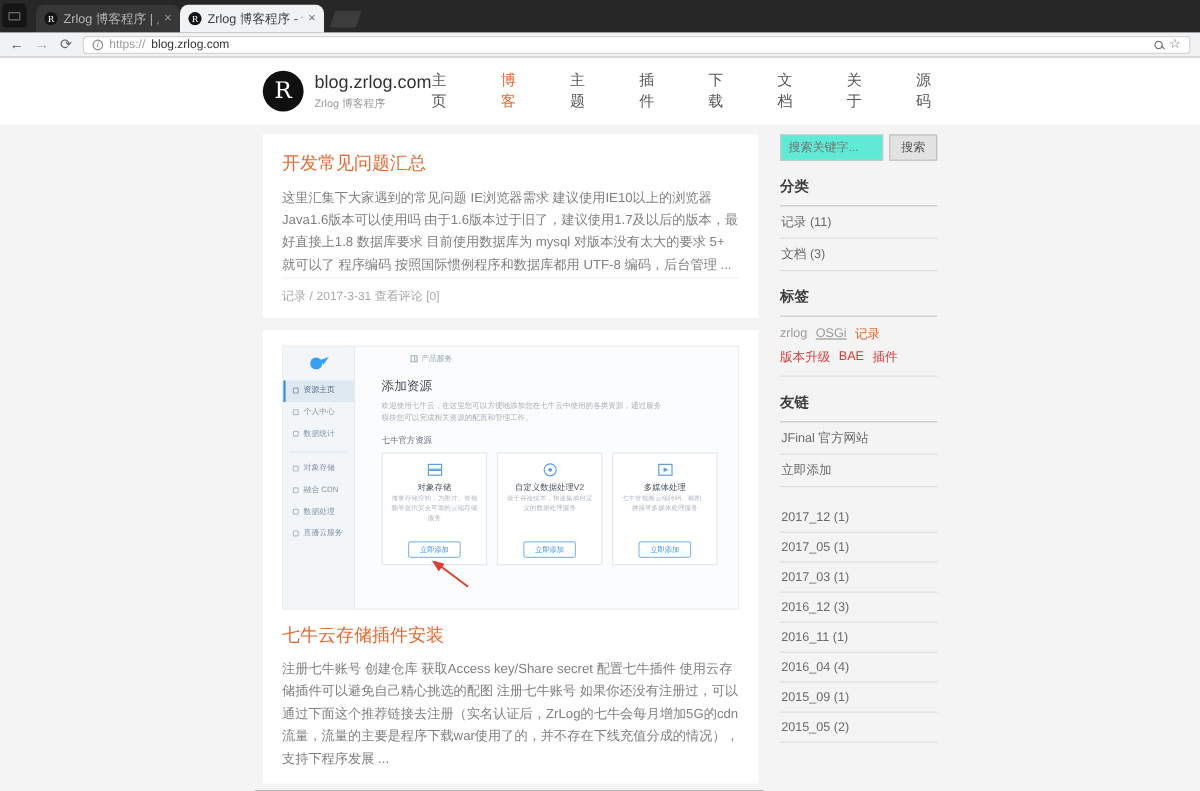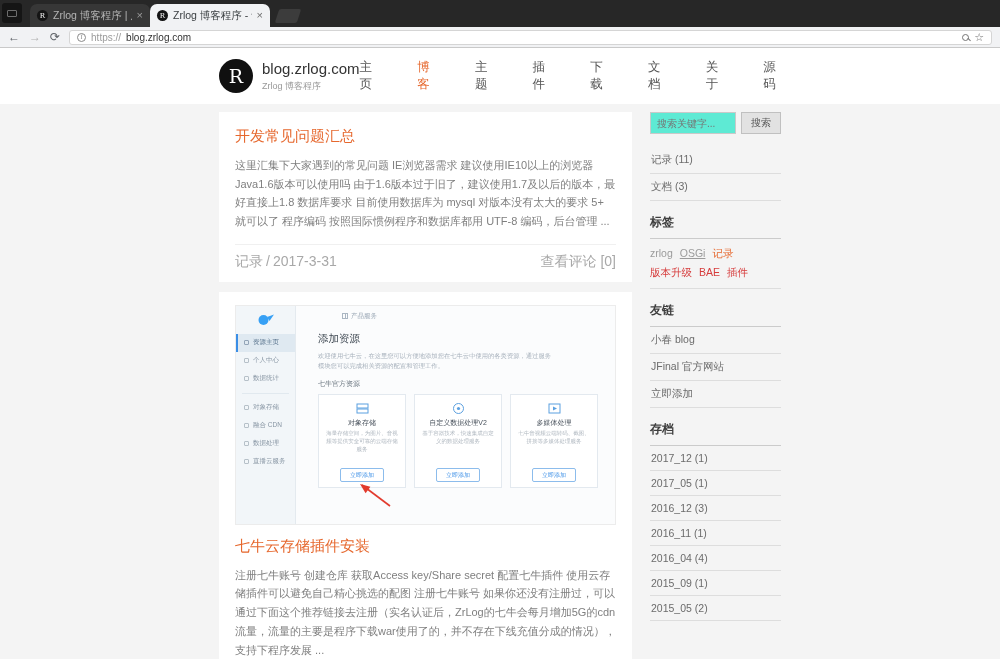--- a/index.html
+++ b/index.html
@@ -86,22 +86,22 @@
   .topnav .nav-item.active { color: #e6682e; }
 
   .content { display: flex; gap: 18px; padding-top: 8px; }
   .main-col { width: 413px; flex: none; }
   .side-col { flex: 1; min-width: 0; }
 
   .card { background: #fff; padding: 13px 16px 11px; margin-bottom: 10px; }
   .article-title { font-size: 15px; font-weight: 400; color: #e6682e; margin: 2px 0 10px; cursor: pointer; }
   .article-excerpt { font-size: 11px; color: #7f7f7f; line-height: 1.7; }
   .article-footer {
-    display: flex; justify-content: space-between; font-size: 14px; color: #a8a8a8;
-    margin-top: 13px; border-top: 1px solid #f0f0f0; padding-top: 8px;
+    display: flex; font-size: 10px; color: #a8a8a8;
+    border-top: 1px solid #f0f0f0; padding-top: 8px;
   }
   .meta-left span { margin-right: 3px; }
   .meta-cat, .comments-link { cursor: pointer; }
 
   
   .post-image { border: 1px solid #ececec; margin-bottom: 12px; background: #fff; }
   .qn { display: flex; height: 218px; position: relative; overflow: hidden; }
   .qn-side { width: 60px; flex: none; background: #f2f6f9; border-right: 1px solid #e4eaef; padding-top: 7px; }
   .qn-logo { display: flex; justify-content: center; margin-bottom: 8px; }
   .qn-item {
@@ -314,47 +314,47 @@
       </div>
 
       <div class="side-col">
 
         <div class="search-row">
           <input class="search-input" type="text" placeholder="搜索关键字..." style="">
           <button class="search-btn">搜索</button>
         </div>
 
         <div class="side-section">
+          <div class="side-header">分类</div>
           <div class="side-item">记录 (11)</div>
           <div class="side-item">文档 (3)</div>
         </div>
 
         <div class="side-section">
           <div class="side-header">标签</div>
           <div class="tag-cloud">
             <span class="tag" style="color: rgb(155, 155, 155);">zrlog</span>
             <span class="tag" style="color: rgb(155, 155, 155); text-decoration: underline;">OSGi</span>
             <span class="tag" style="color: rgb(230, 104, 46);">记录</span>
             <span class="tag" style="color: rgb(214, 60, 60);">版本升级</span>
             <span class="tag" style="color: rgb(214, 60, 60);">BAE</span>
             <span class="tag" style="color: rgb(214, 60, 60);">插件</span>
           </div>
         </div>
 
         <div class="side-section">
           <div class="side-header">友链</div>
-          <div class="side-item">小春 blog</div>
           <div class="side-item">JFinal 官方网站</div>
           <div class="side-item">立即添加</div>
         </div>
 
         <div class="side-section">
-          <div class="side-header">存档</div>
           <div class="side-item">2017_12 (1)</div>
           <div class="side-item">2017_05 (1)</div>
+          <div class="side-item">2017_03 (1)</div>
           <div class="side-item">2016_12 (3)</div>
           <div class="side-item">2016_11 (1)</div>
           <div class="side-item">2016_04 (4)</div>
           <div class="side-item">2015_09 (1)</div>
           <div class="side-item">2015_05 (2)</div>
         </div>
 
       </div>
     </div>
   </div>

